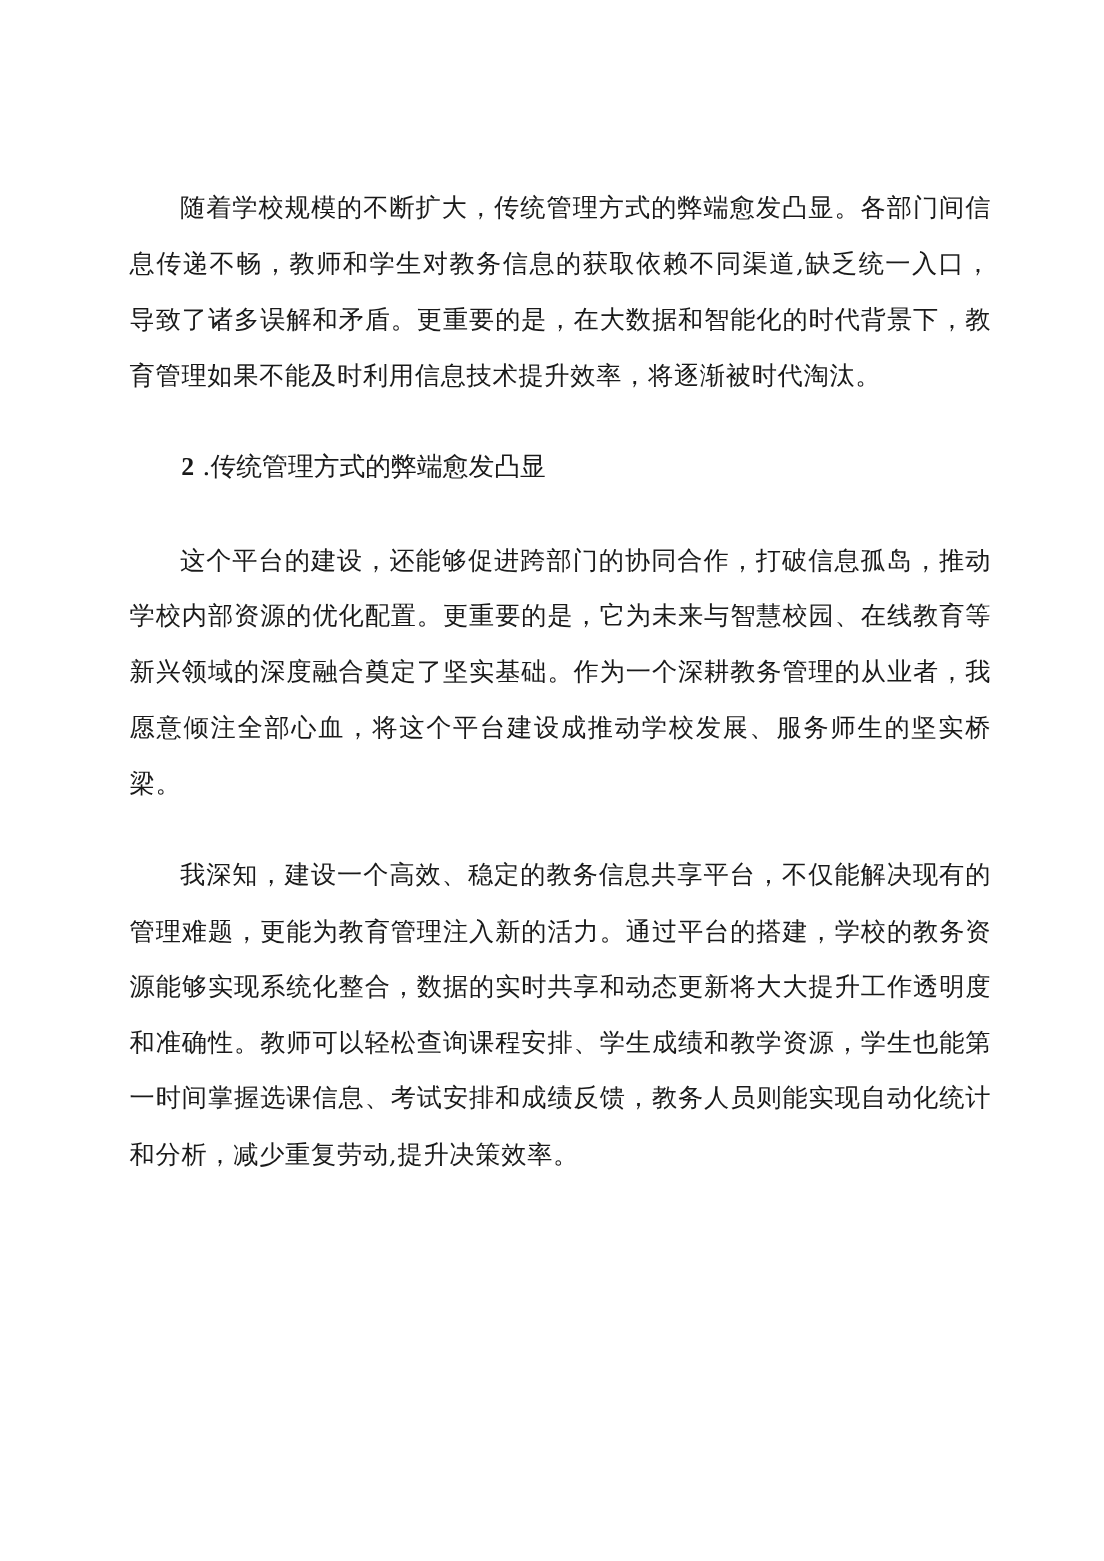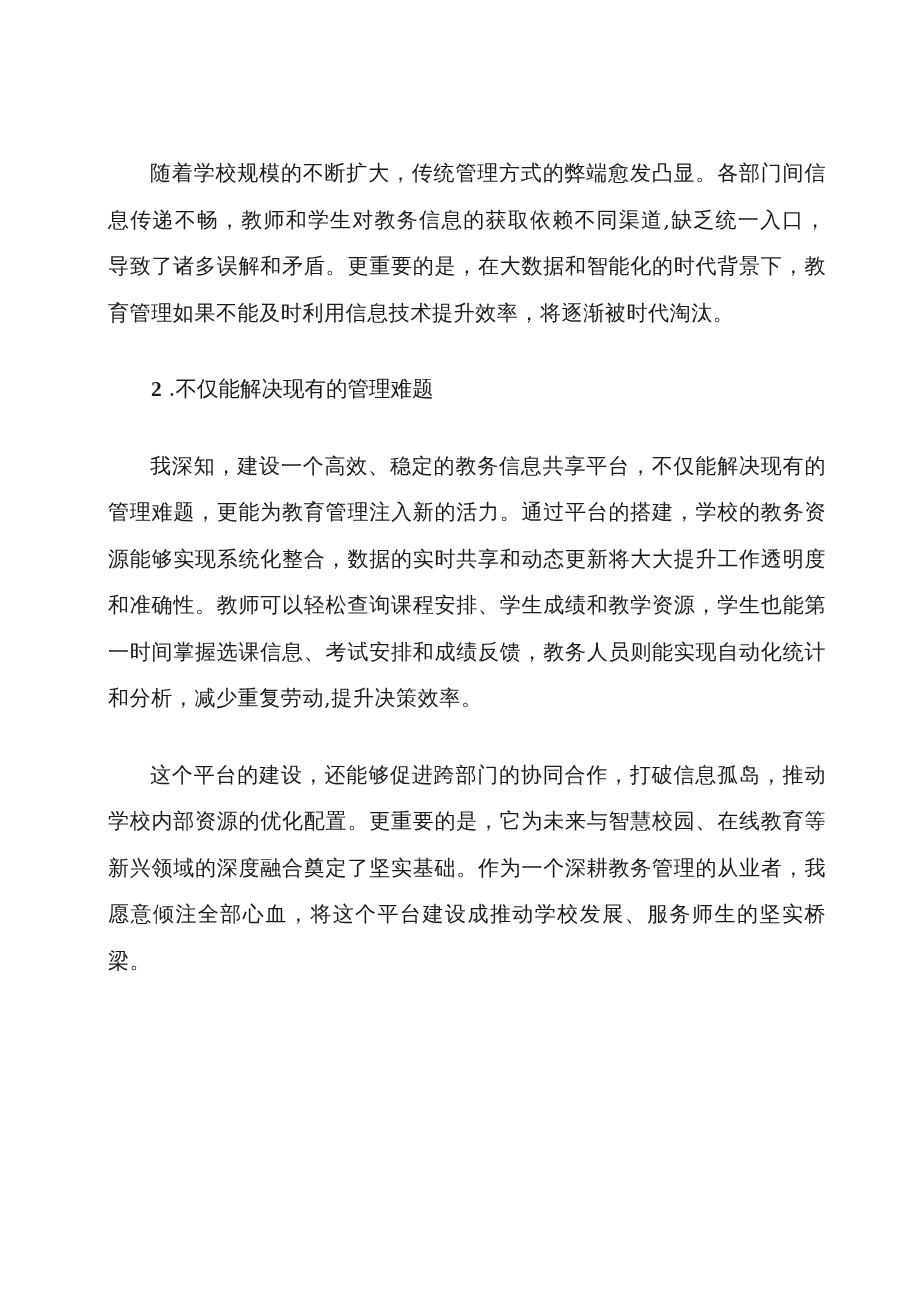--- a/index.html
+++ b/index.html
@@ -10,17 +10,17 @@
   .heading { font-size: 21.5px; line-height: 46.5px; margin: 0 0 30px 0; padding-left: 43px; }
   .heading .num { font-family: "Liberation Serif", serif; font-weight: bold; }
 </style>
 </head>
 <body>
 
 <div class="page">
   <p class="para">随着学校规模的不断扩大，传统管理方式的弊端愈发凸显。各部门间信息传递不畅，教师和学生对教务信息的获取依赖不同渠道,缺乏统一入口，导致了诸多误解和矛盾。更重要的是，在大数据和智能化的时代背景下，教育管理如果不能及时利用信息技术提升效率，将逐渐被时代淘汰。</p>
   <div class="heading">
     <span class="num">2</span>
-    <span>.不仅能解决现有的管理难题</span>
+    <span>.传统管理方式的弊端愈发凸显</span>
   </div>
+  <p class="para">这个平台的建设，还能够促进跨部门的协同合作，打破信息孤岛，推动学校内部资源的优化配置。更重要的是，它为未来与智慧校园、在线教育等新兴领域的深度融合奠定了坚实基础。作为一个深耕教务管理的从业者，我愿意倾注全部心血，将这个平台建设成推动学校发展、服务师生的坚实桥梁。</p>
   <p class="para">我深知，建设一个高效、稳定的教务信息共享平台，不仅能解决现有的管理难题，更能为教育管理注入新的活力。通过平台的搭建，学校的教务资源能够实现系统化整合，数据的实时共享和动态更新将大大提升工作透明度和准确性。教师可以轻松查询课程安排、学生成绩和教学资源，学生也能第一时间掌握选课信息、考试安排和成绩反馈，教务人员则能实现自动化统计和分析，减少重复劳动,提升决策效率。</p>
-  <p class="para">这个平台的建设，还能够促进跨部门的协同合作，打破信息孤岛，推动学校内部资源的优化配置。更重要的是，它为未来与智慧校园、在线教育等新兴领域的深度融合奠定了坚实基础。作为一个深耕教务管理的从业者，我愿意倾注全部心血，将这个平台建设成推动学校发展、服务师生的坚实桥梁。</p>
 </div>
 
 </body></html>

